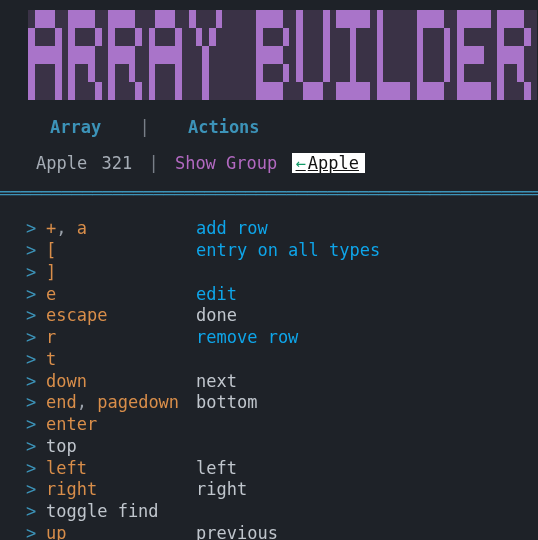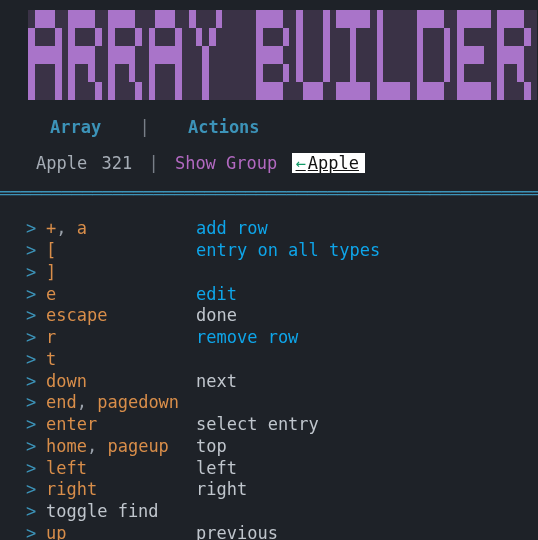--- a/index.html
+++ b/index.html
@@ -89,20 +89,20 @@
 
 <div class="list" id="list">
     <div class="row"><span class="gt">&gt;</span><span class="keys"><span class="key">+</span><span class="comma">, </span><span class="key">a</span></span><span class="action-link">add row</span></div>
     <div class="row"><span class="gt">&gt;</span><span class="keys"><span class="key">[</span></span><span class="action-link">entry on all types</span></div>
     <div class="row"><span class="gt">&gt;</span><span class="keys"><span class="key">]</span></span></div>
     <div class="row"><span class="gt">&gt;</span><span class="keys"><span class="key">e</span></span><span class="action-link">edit</span></div>
     <div class="row"><span class="gt">&gt;</span><span class="keys"><span class="key">escape</span></span><span class="action-plain">done</span></div>
     <div class="row"><span class="gt">&gt;</span><span class="keys"><span class="key">r</span></span><span class="action-link">remove row</span></div>
     <div class="row"><span class="gt">&gt;</span><span class="keys"><span class="key">t</span></span></div>
     <div class="row"><span class="gt">&gt;</span><span class="keys"><span class="key">down</span></span><span class="action-plain">next</span></div>
-    <div class="row"><span class="gt">&gt;</span><span class="keys"><span class="key">end</span><span class="comma">, </span><span class="key">pagedown</span></span></div>
-    <div class="row"><span class="gt">&gt;</span><span class="keys"><span class="key">enter</span></span><span class="action-plain">select entry</span></div>
-    <div class="row"><span class="gt">&gt;</span><span class="keys"><span class="key">home</span><span class="comma">, </span><span class="key">pageup</span></span><span class="action-plain">top</span></div>
+    <div class="row"><span class="gt">&gt;</span><span class="keys"><span class="key">end</span><span class="comma">, </span><span class="key">pagedown</span></span><span class="action-plain">bottom</span></div>
+    <div class="row"><span class="gt">&gt;</span><span class="keys"><span class="key">enter</span></span></div>
+    <div class="row"><span class="gt">&gt;</span><span class="action-plain">top</span></div>
     <div class="row"><span class="gt">&gt;</span><span class="keys"><span class="key">left</span></span><span class="action-plain">left</span></div>
     <div class="row"><span class="gt">&gt;</span><span class="keys"><span class="key">right</span></span><span class="action-plain">right</span></div>
     <div class="row"><span class="gt">&gt;</span><span class="action-plain">toggle find</span></div>
     <div class="row"><span class="gt">&gt;</span><span class="keys"><span class="key">up</span></span><span class="action-plain">previous</span></div>
   </div>
 
 </body></html>

